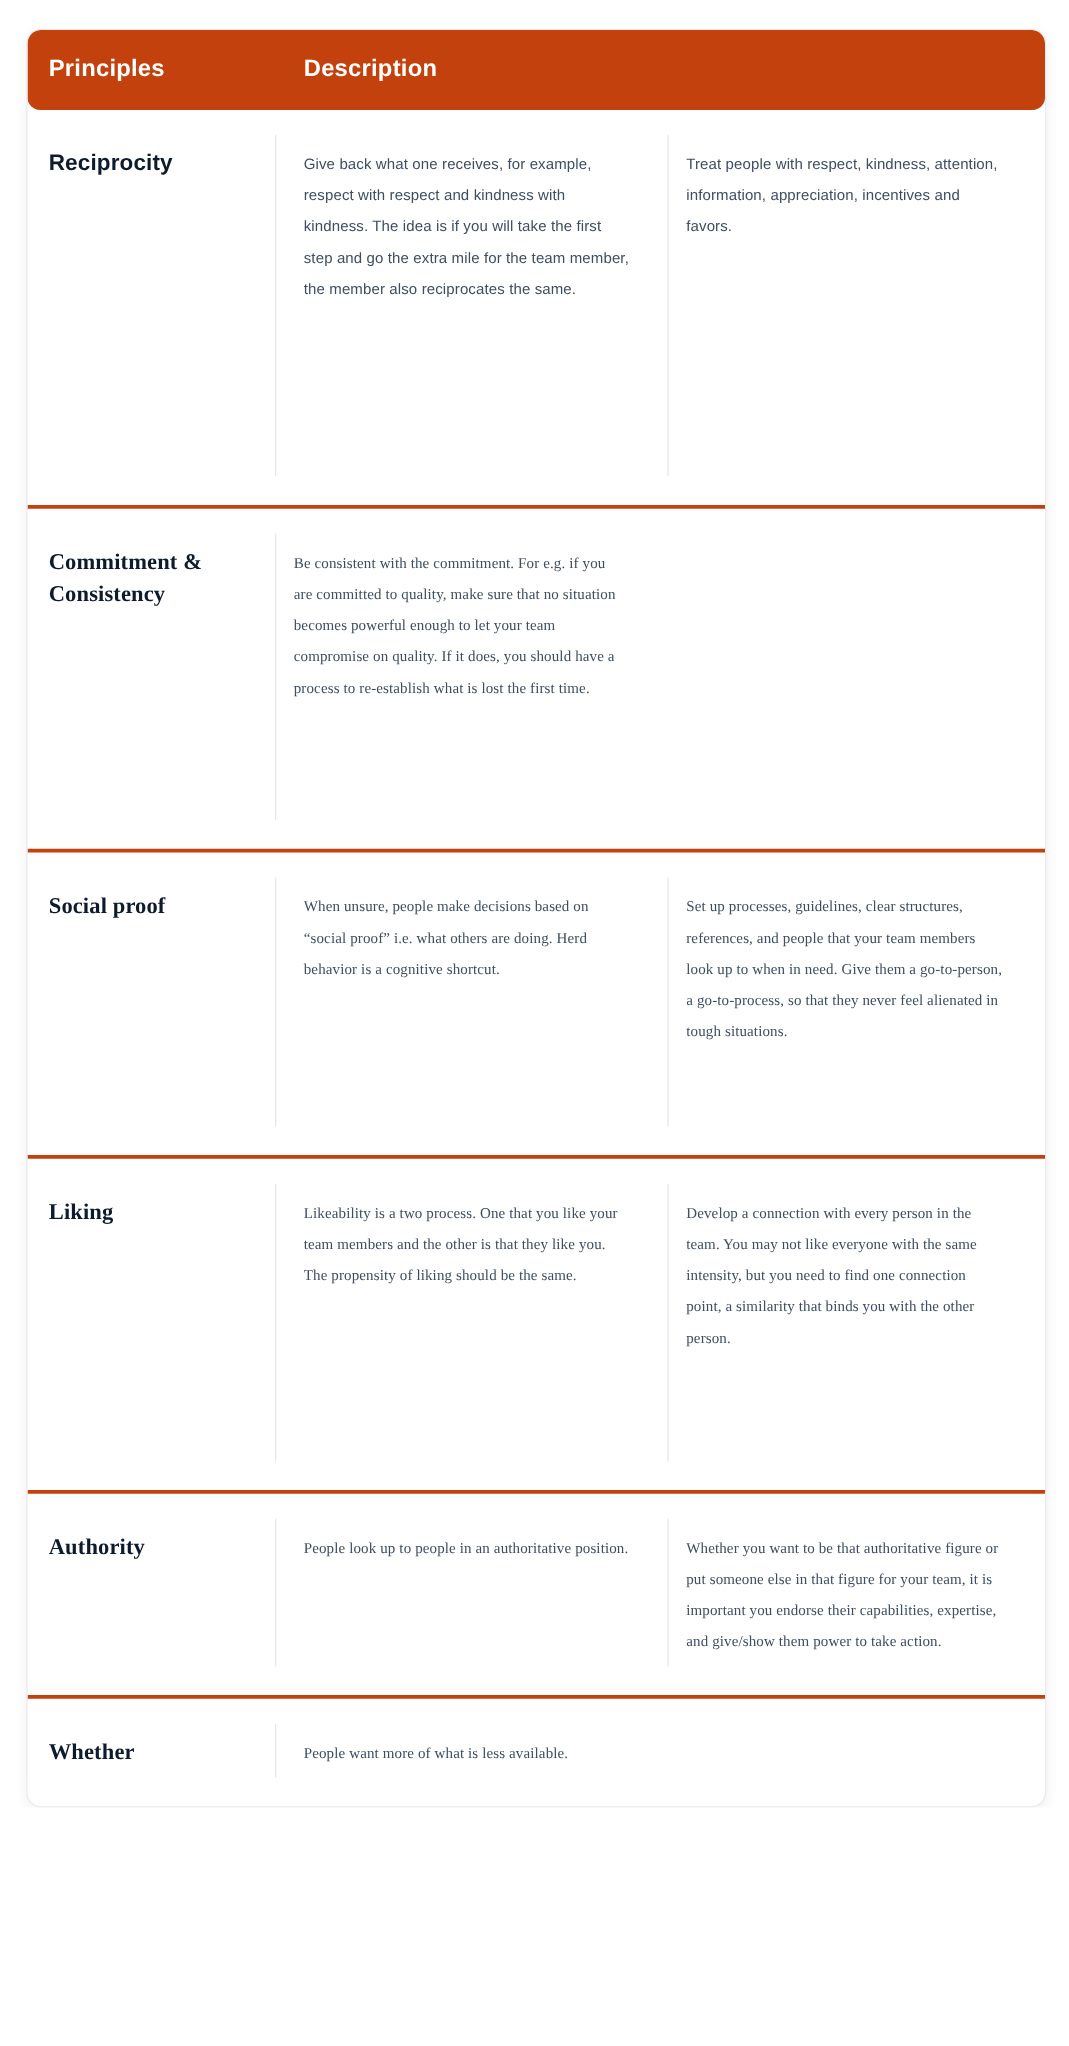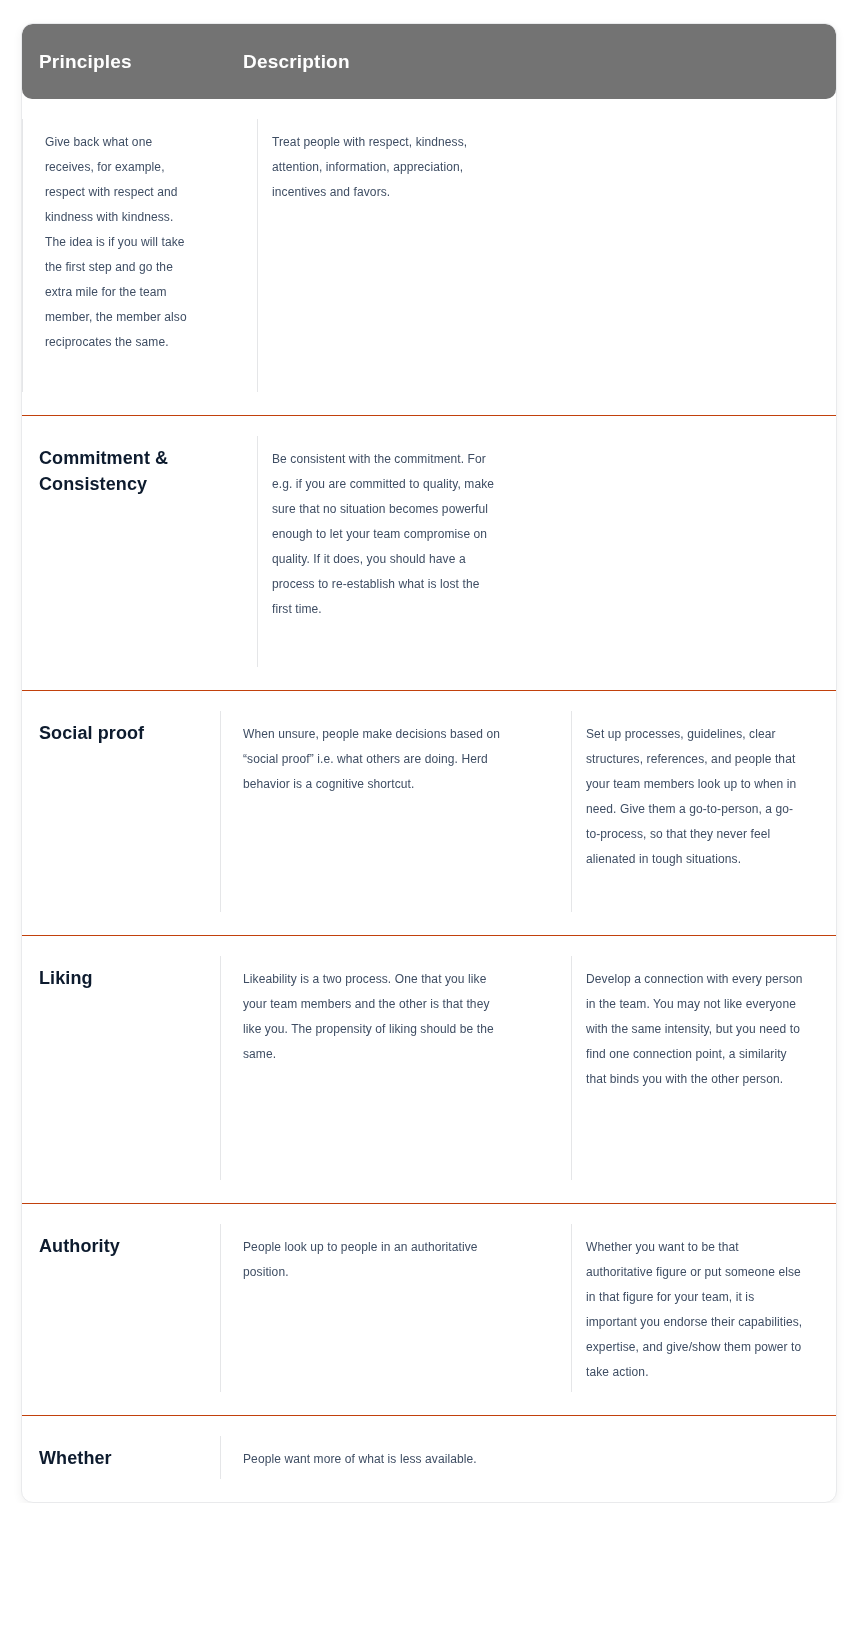--- a/index.html
+++ b/index.html
@@ -14,39 +14,39 @@
     background: #ffffff;
     border: 1px solid #e9eaec;
     border-radius: 12px;
     box-shadow: 0 3px 10px rgba(0,0,0,0.06);
     overflow: hidden;
   }
   .thead {
     display: grid;
     grid-template-columns: 198px 314px 1fr;
     align-items: center;
-    height: 75px;
-    background: #737373;
+    height: 64px;
+    background: #c2410c;
     border-radius: 10px;
   }
   .thead .h {
     color: #ffffff;
     font-size: 19px;
     font-weight: 700;
     letter-spacing: 0.2px;
   }
   .thead .h1 { padding-left: 17px; }
   .thead .h2 { padding-left: 23px; }
   .thead .h3 { padding-left: 14px; }
   .row {
     display: grid;
     grid-template-columns: 198px 314px 1fr;
     position: relative;
   }
-  .row + .row { border-top: 1px solid #c2410c; }
+  .row + .row { border-top: 3px solid #c2410c; font-family: Liberation Serif, serif; }
   .row:nth-of-type(1) { min-height: 265px; }
   .row:nth-of-type(2) { min-height: 316px; }
   .row:nth-of-type(3) { min-height: 275px; }
   .row:nth-of-type(4) { min-height: 245px; }
   .row:nth-of-type(5) { min-height: 268px; }
   .row:nth-of-type(6) { min-height: 149px; }
   .cell { position: relative; }
   .cell.c1 {
     padding: 29px 18px 28px 17px;
     font-size: 18px;
@@ -56,21 +56,21 @@
     letter-spacing: 0.1px;
   }
   .cell.c2, .cell.c3 {
     font-size: 12px;
     font-weight: 400;
     color: #3e4d63;
     line-height: 25px;
     letter-spacing: 0.1px;
   }
   .cell.c2 { padding: 31px 30px 30px 23px; }
-  .cell.c3 { padding: 31px 32px 30px 15px; margin-left: 37px; }
+  .cell.c3 { padding: 31px 32px 30px 15px; }
   
   .cell.c2::before, .cell.c3::before {
     content: "";
     position: absolute;
     left: 0;
     top: 20px;
     bottom: 23px;
     width: 1px;
     background: #e5e6e8;
   }
@@ -79,20 +79,21 @@
 <body>
 
 <div class="card">
 
   <div class="thead">
     <div class="h h1">Principles</div>
     <div class="h h2">Description</div>
   </div>
 
   <div class="row">
+    <div class="cell c1">Reciprocity</div>
     <div class="cell c2">Give back what one receives, for example, respect with respect and kindness with kindness. The idea is if you will take the first step and go the extra mile for the team member, the member also reciprocates the same.</div>
     <div class="cell c3">Treat people with respect, kindness, attention, information, appreciation, incentives and favors.</div>
   </div>
 
   <div class="row">
     <div class="cell c1">Commitment &amp; Consistency</div>
     <div class="cell c3">Be consistent with the commitment. For e.g. if you are committed to quality, make sure that no situation becomes powerful enough to let your team compromise on quality. If it does, you should have a process to re-establish what is lost the first time.</div>
   </div>
 
   <div class="row">

